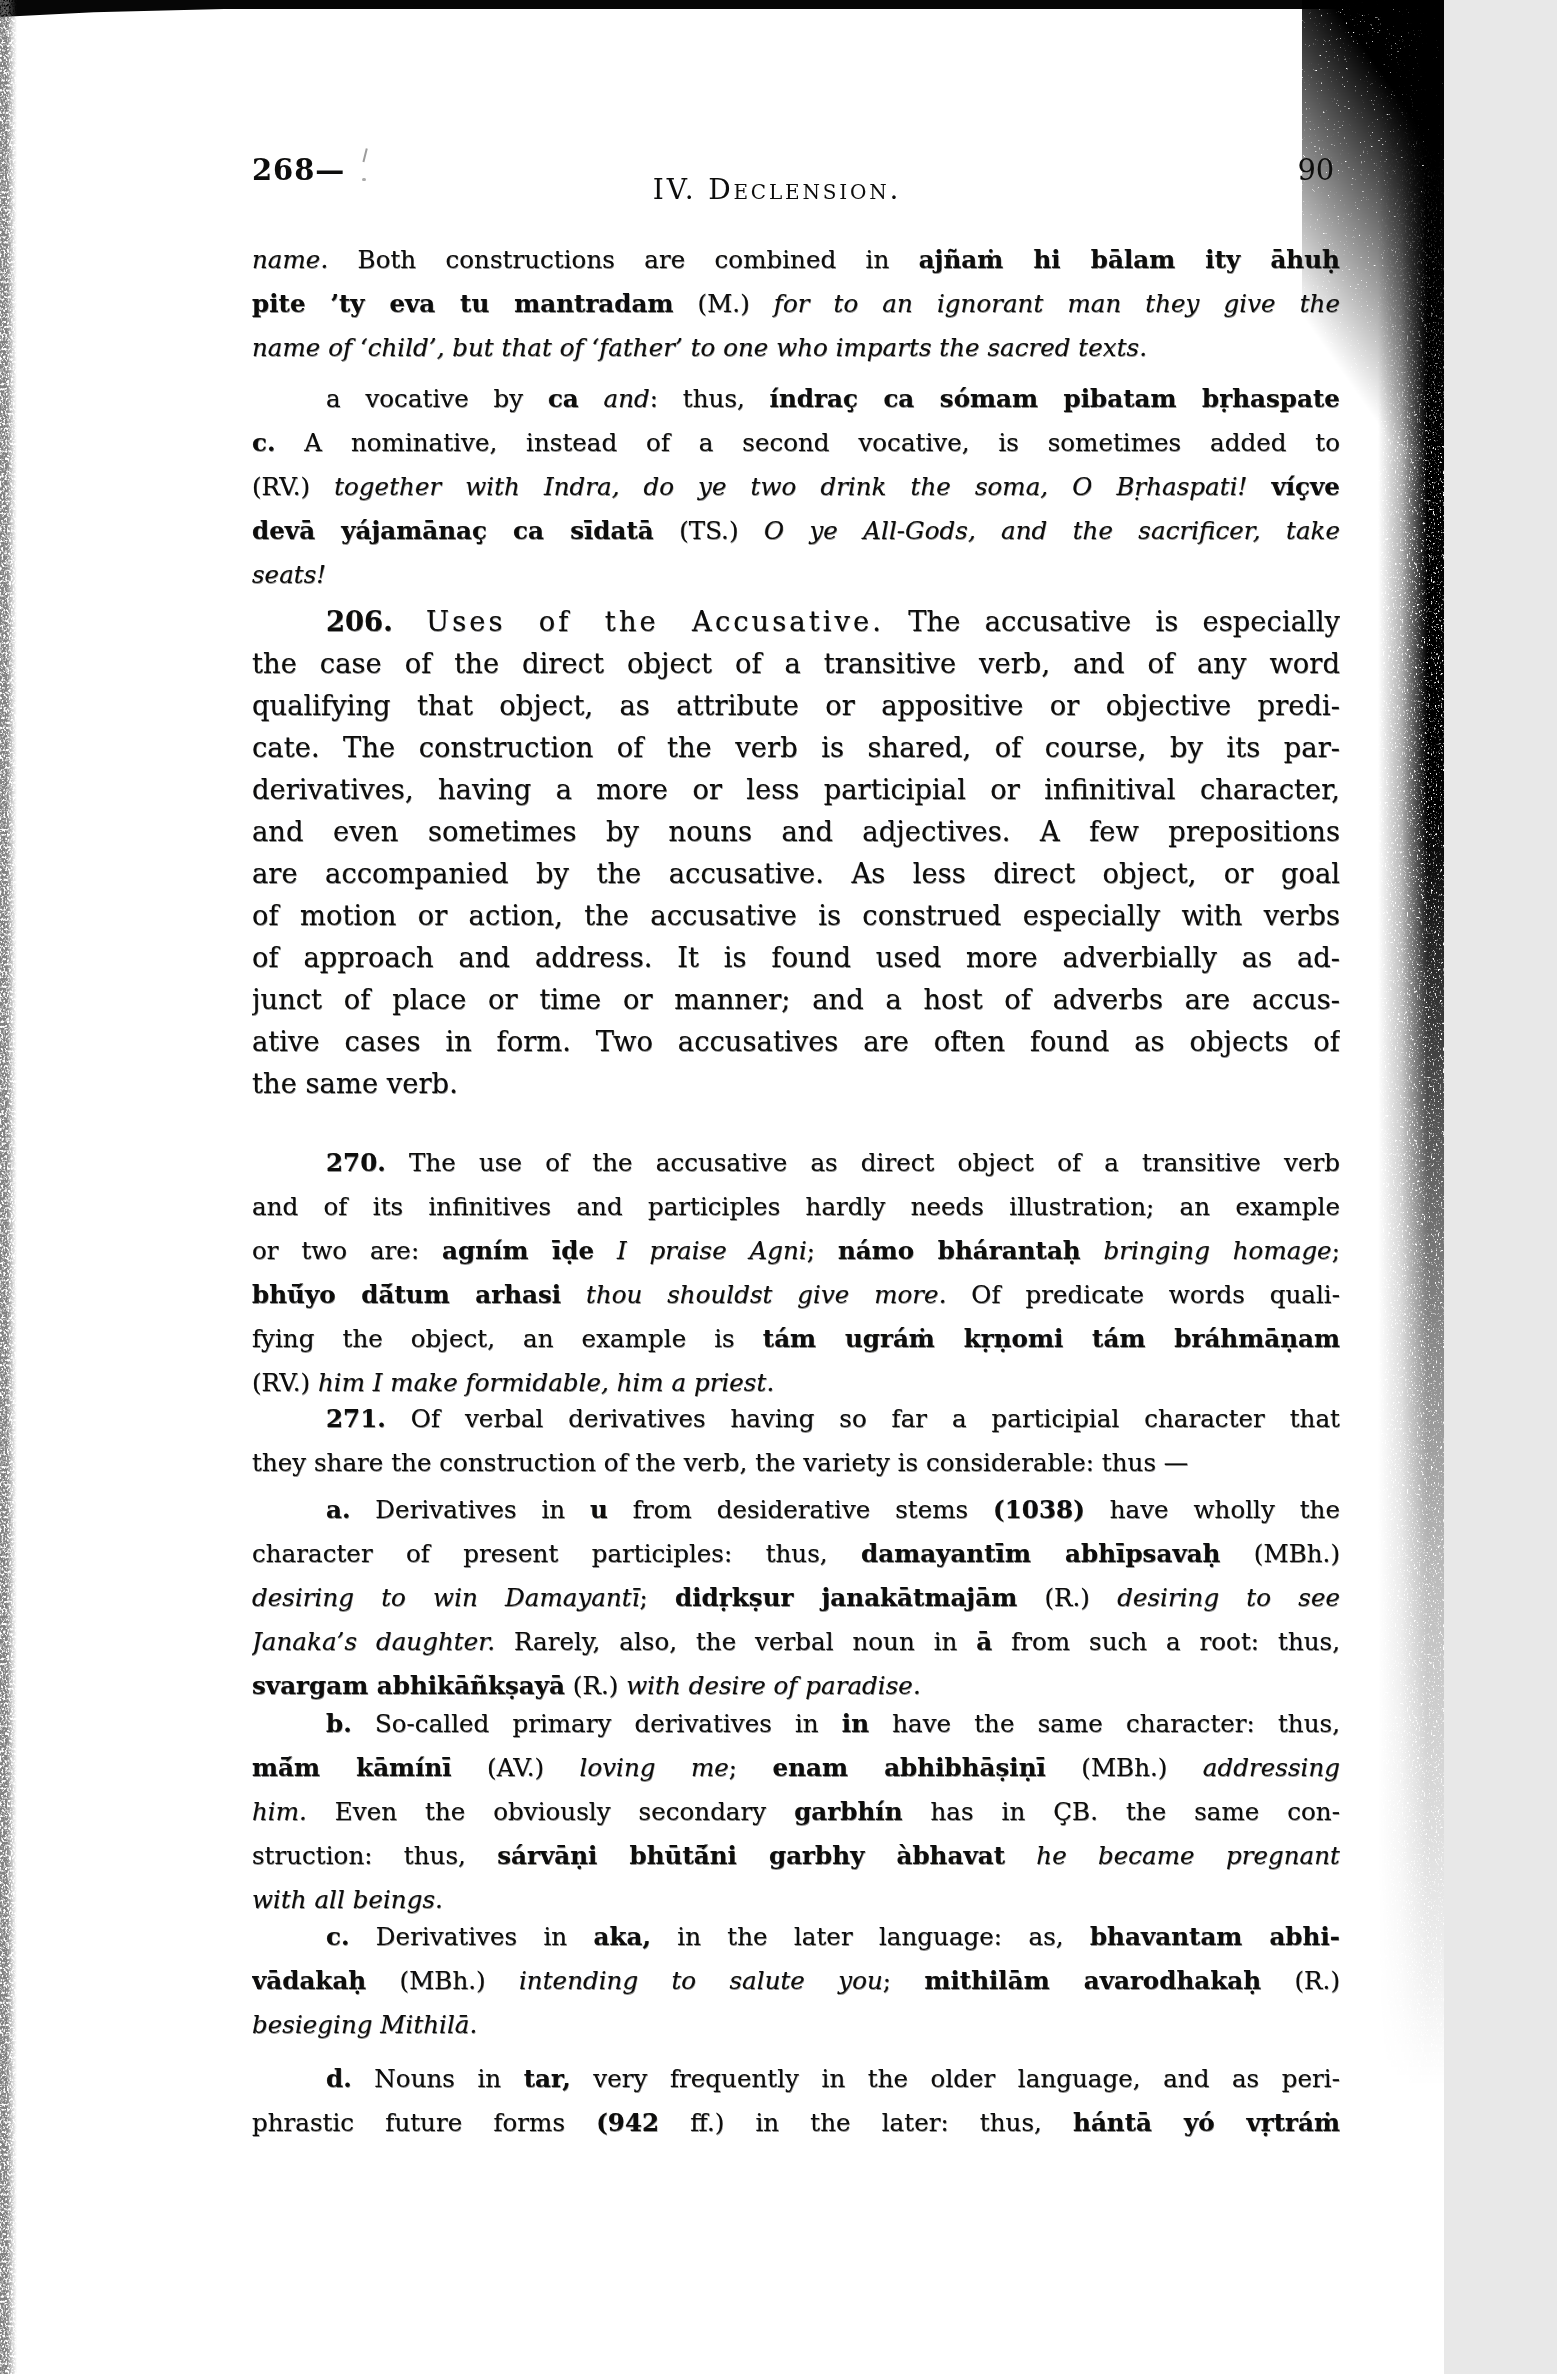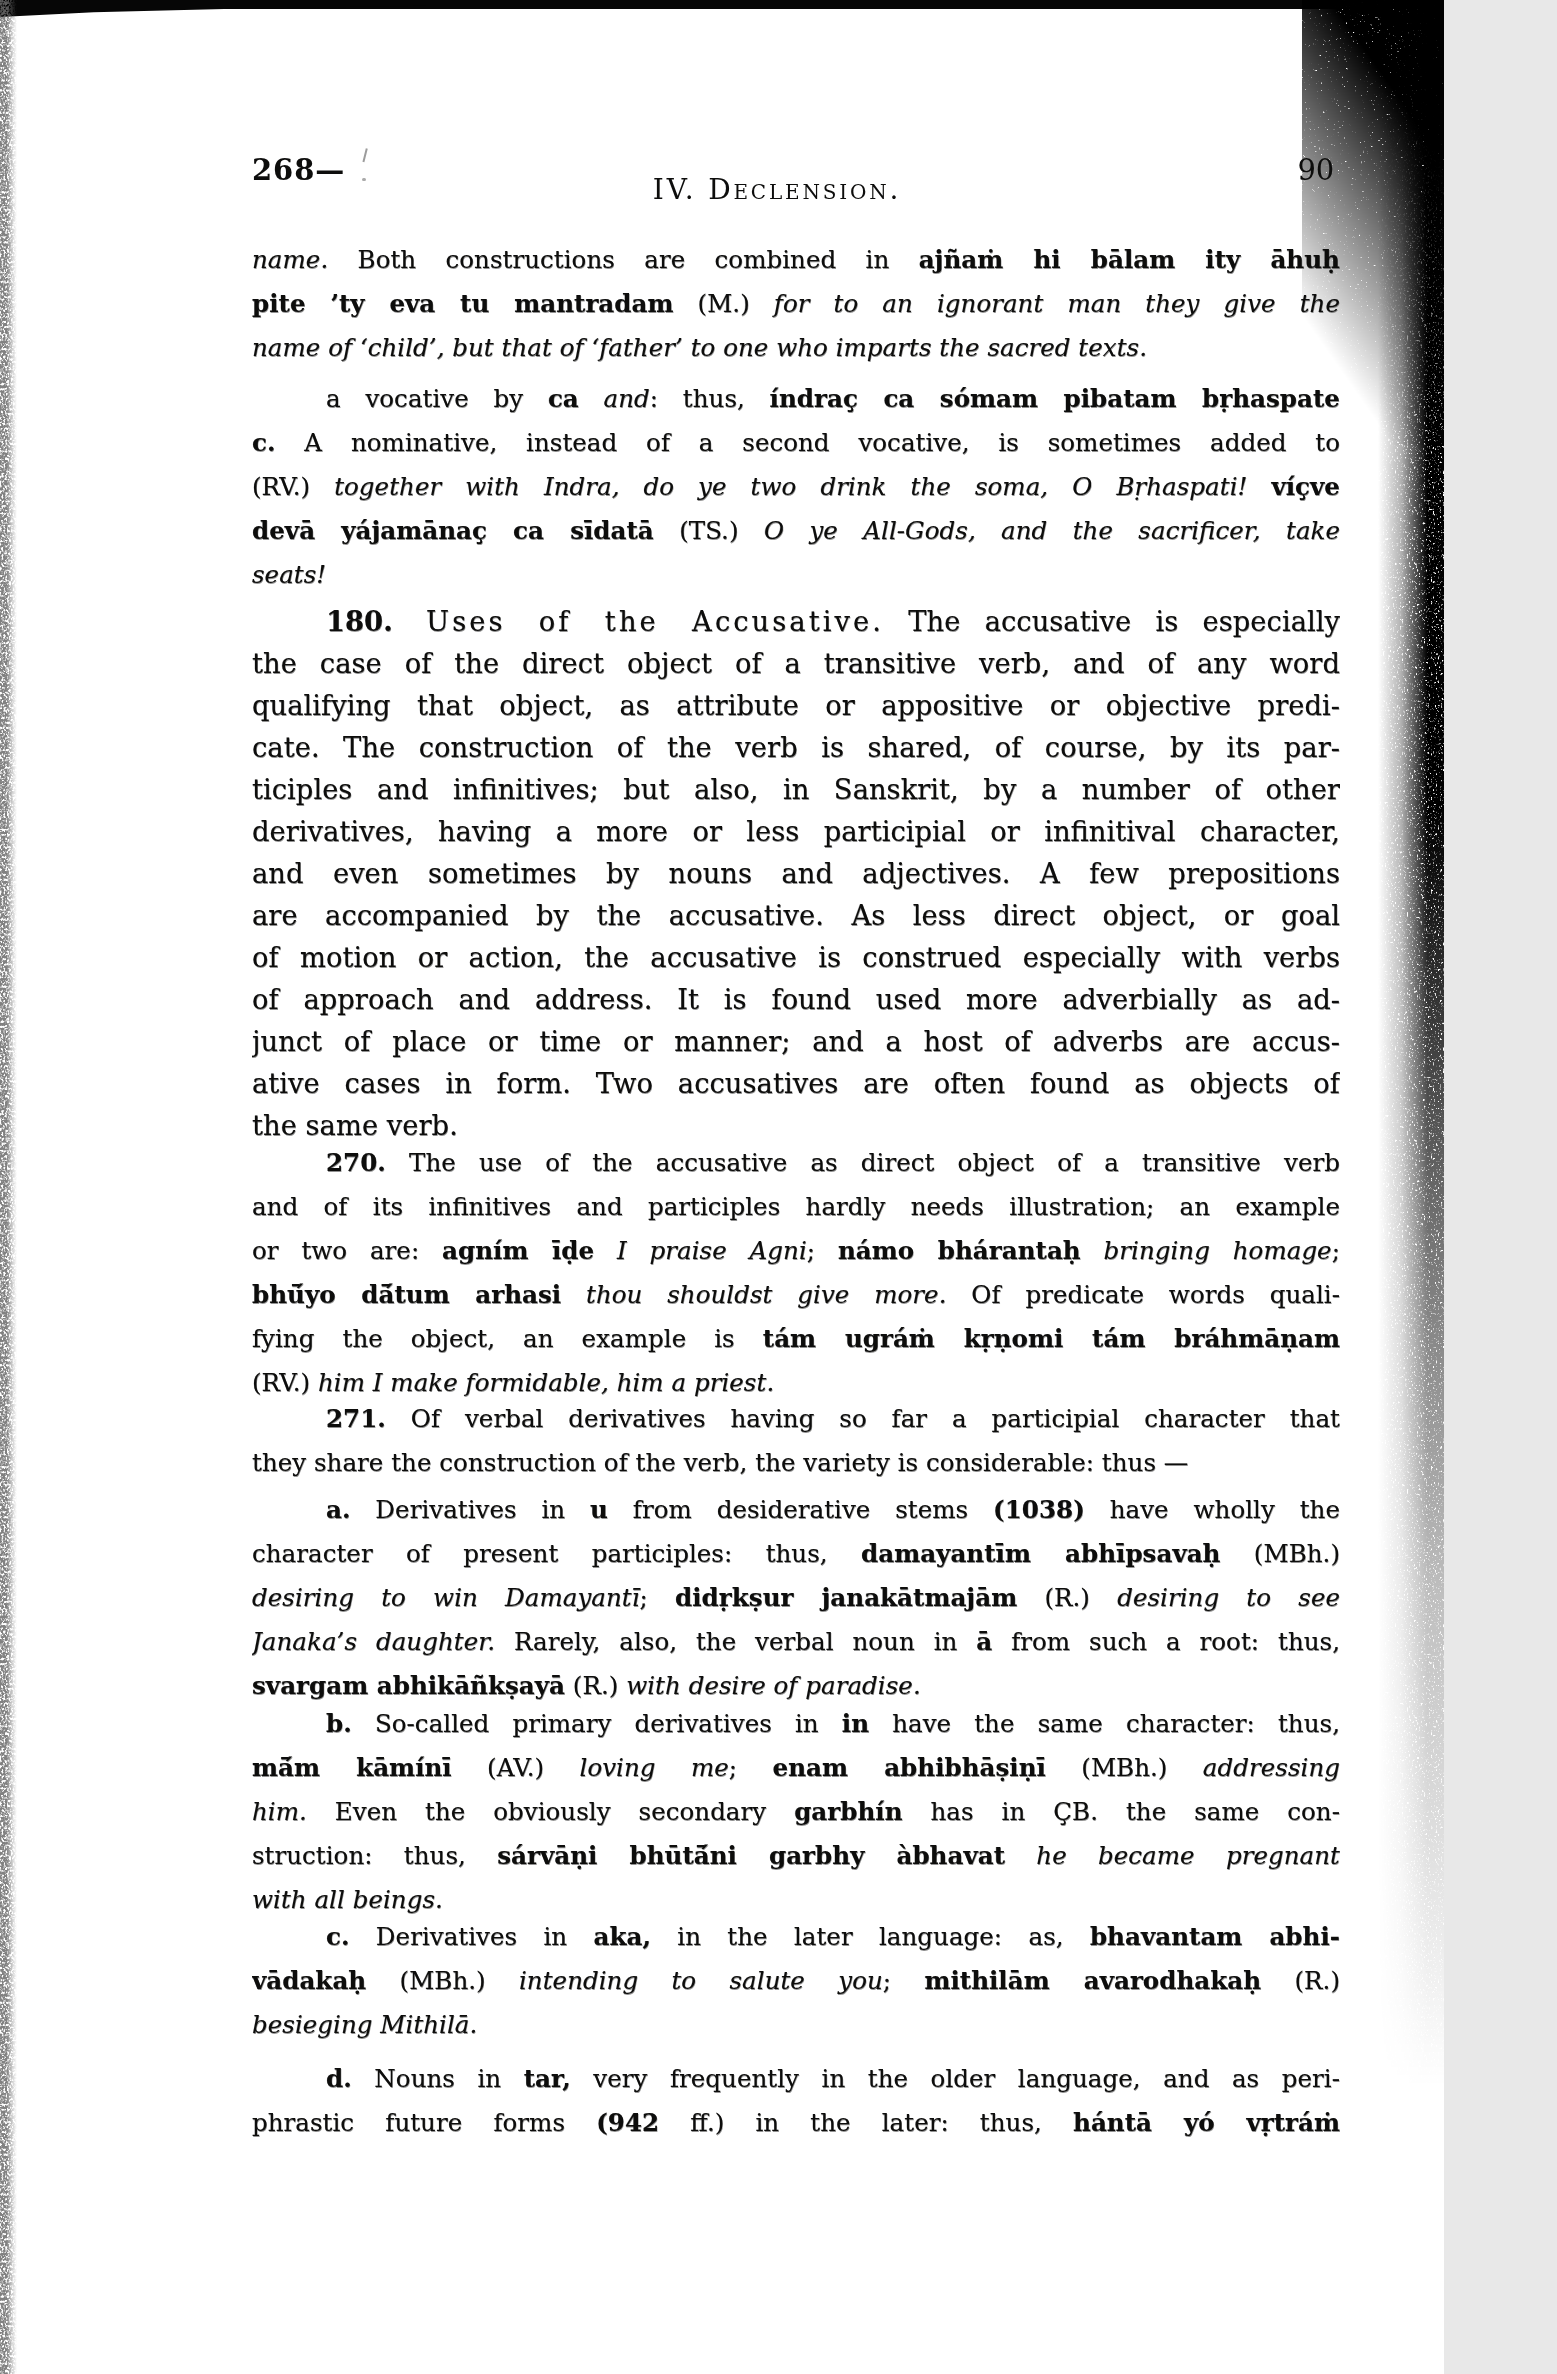--- a/index.html
+++ b/index.html
@@ -150,25 +150,24 @@
         <div class="line last"><span class="seg-i">name of ‘child’, but that of ‘father’ to one who imparts the sacred texts.</span></div>
       </div>
       <div class="para small p1 indent">
         <div class="line"><span class="seg-n">a vocative by </span><span class="seg-b">ca</span><span class="seg-i"> and</span><span class="seg-n">: thus, </span><span class="seg-b">índraç ca sómam pibatam bṛhaspate</span></div>
         <div class="line"><span class="seg-b">c.</span><span class="seg-n"> A nominative, instead of a second vocative, is sometimes added to</span></div>
         <div class="line"><span class="seg-n">(RV.) </span><span class="seg-i">together with Indra, do ye two drink the soma, O Bṛhaspati!</span><span class="seg-n"> </span><span class="seg-b">víçve</span></div>
         <div class="line"><span class="seg-b">devā yájamānaç ca sīdatā</span><span class="seg-n"> (TS.) </span><span class="seg-i">O ye All-Gods, and the sacrificer, take</span></div>
         <div class="line last"><span class="seg-i">seats!</span></div>
       </div>
       <div class="para large p2 indent">
-        <div class="line"><span class="seg-b">180.</span><span class="seg-sp"> Uses of the Accusative.</span><span class="seg-n">  The accusative is especially</span></div>
+        <div class="line"><span class="seg-b">206.</span><span class="seg-sp"> Uses of the Accusative.</span><span class="seg-n">  The accusative is especially</span></div>
         <div class="line"><span class="seg-n">the case of the direct object of a transitive verb, and of any word</span></div>
         <div class="line"><span class="seg-n">qualifying that object, as attribute or appositive or objective predi-</span></div>
         <div class="line"><span class="seg-n">cate.  The construction of the verb is shared, of course, by its par-</span></div>
-        <div class="line"><span class="seg-n">ticiples and infinitives; but also, in Sanskrit, by a number of other</span></div>
         <div class="line"><span class="seg-n">derivatives, having a more or less participial or infinitival character,</span></div>
         <div class="line"><span class="seg-n">and even sometimes by nouns and adjectives.  A few prepositions</span></div>
         <div class="line"><span class="seg-n">are accompanied by the accusative.  As less direct object, or goal</span></div>
         <div class="line"><span class="seg-n">of motion or action, the accusative is construed especially with verbs</span></div>
         <div class="line"><span class="seg-n">of approach and address.  It is found used more adverbially as ad-</span></div>
         <div class="line"><span class="seg-n">junct of place or time or manner; and a host of adverbs are accus-</span></div>
         <div class="line"><span class="seg-n">ative cases in form.  Two accusatives are often found as objects of</span></div>
         <div class="line last"><span class="seg-n">the same verb.</span></div>
       </div>
       <div class="para small p3 indent">

